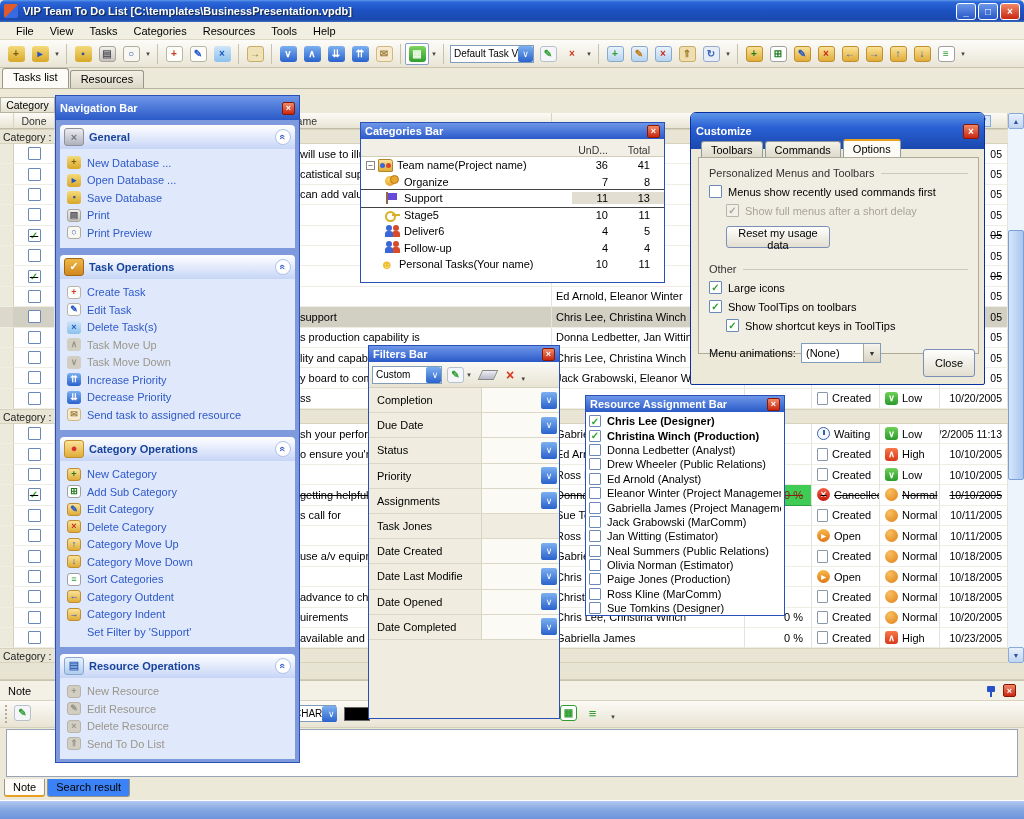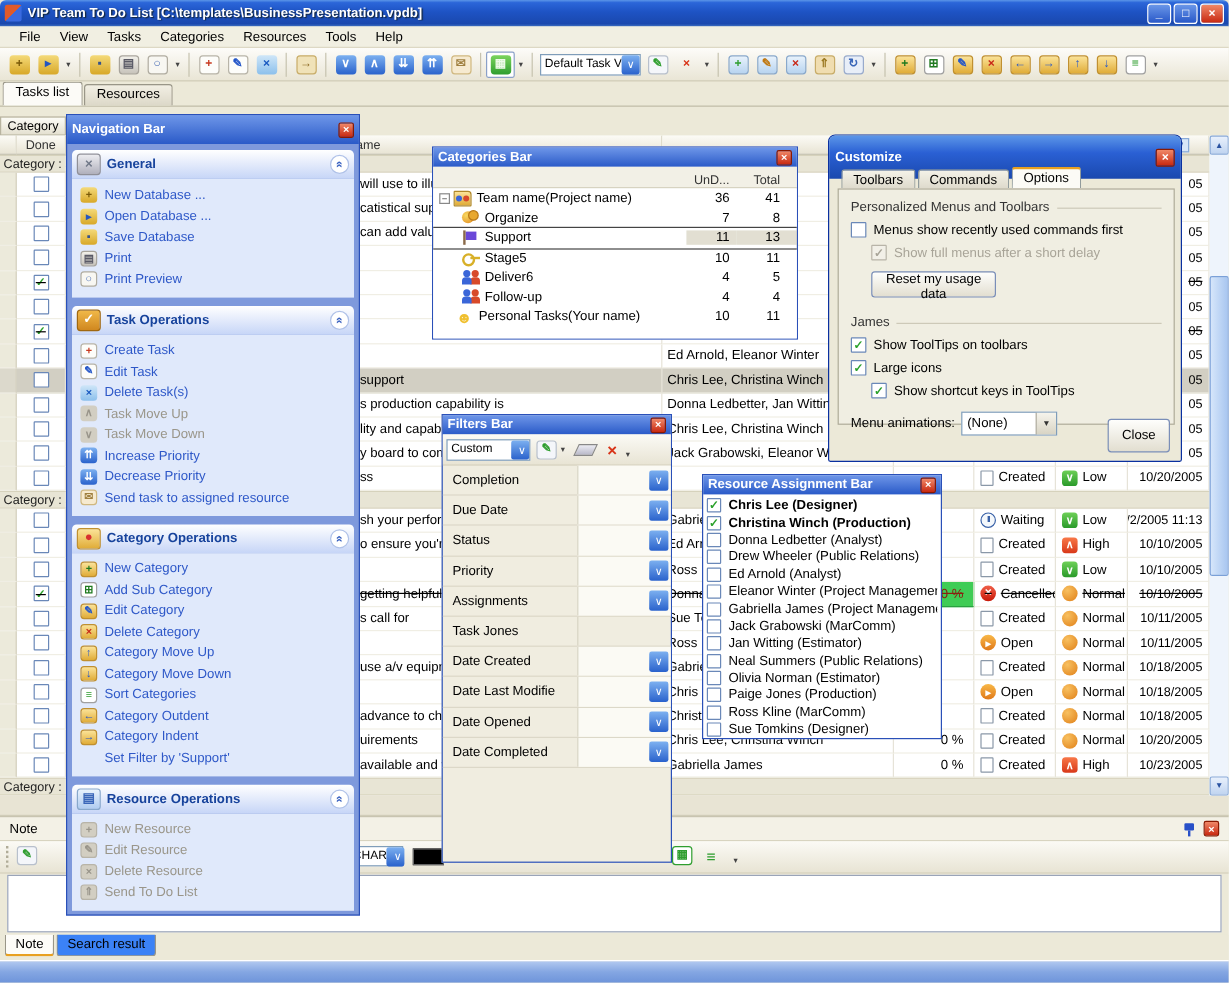--- a/index.html
+++ b/index.html
@@ -962,31 +962,31 @@
           <span class="xcb"></span>
           <span>Menus show recently used commands first</span>
         </div>
         <div class="dcb ind dis">
           <span class="xcb checked"></span>
           <span>Show full menus after a short delay</span>
         </div>
       </div>
     <button class="xbtn reset">Reset my usage data</button>
     <div class="dglabel g2">
-        <span>James</span>
+        <span>Other</span>
         <i class="dline"></i>
       </div>
     <div id="dcbs2">
         <div class="dcb">
           <span class="xcb checked"></span>
-          <span>Show ToolTips on toolbars</span>
+          <span>Large icons</span>
         </div>
         <div class="dcb">
           <span class="xcb checked"></span>
-          <span>Large icons</span>
+          <span>Show ToolTips on toolbars</span>
         </div>
         <div class="dcb ind">
           <span class="xcb checked"></span>
           <span>Show shortcut keys in ToolTips</span>
         </div>
       </div>
     <div class="manim">
       <span class="manim-label">Menu animations:</span>
       <span class="dcombo">
         <span>(None)</span>

